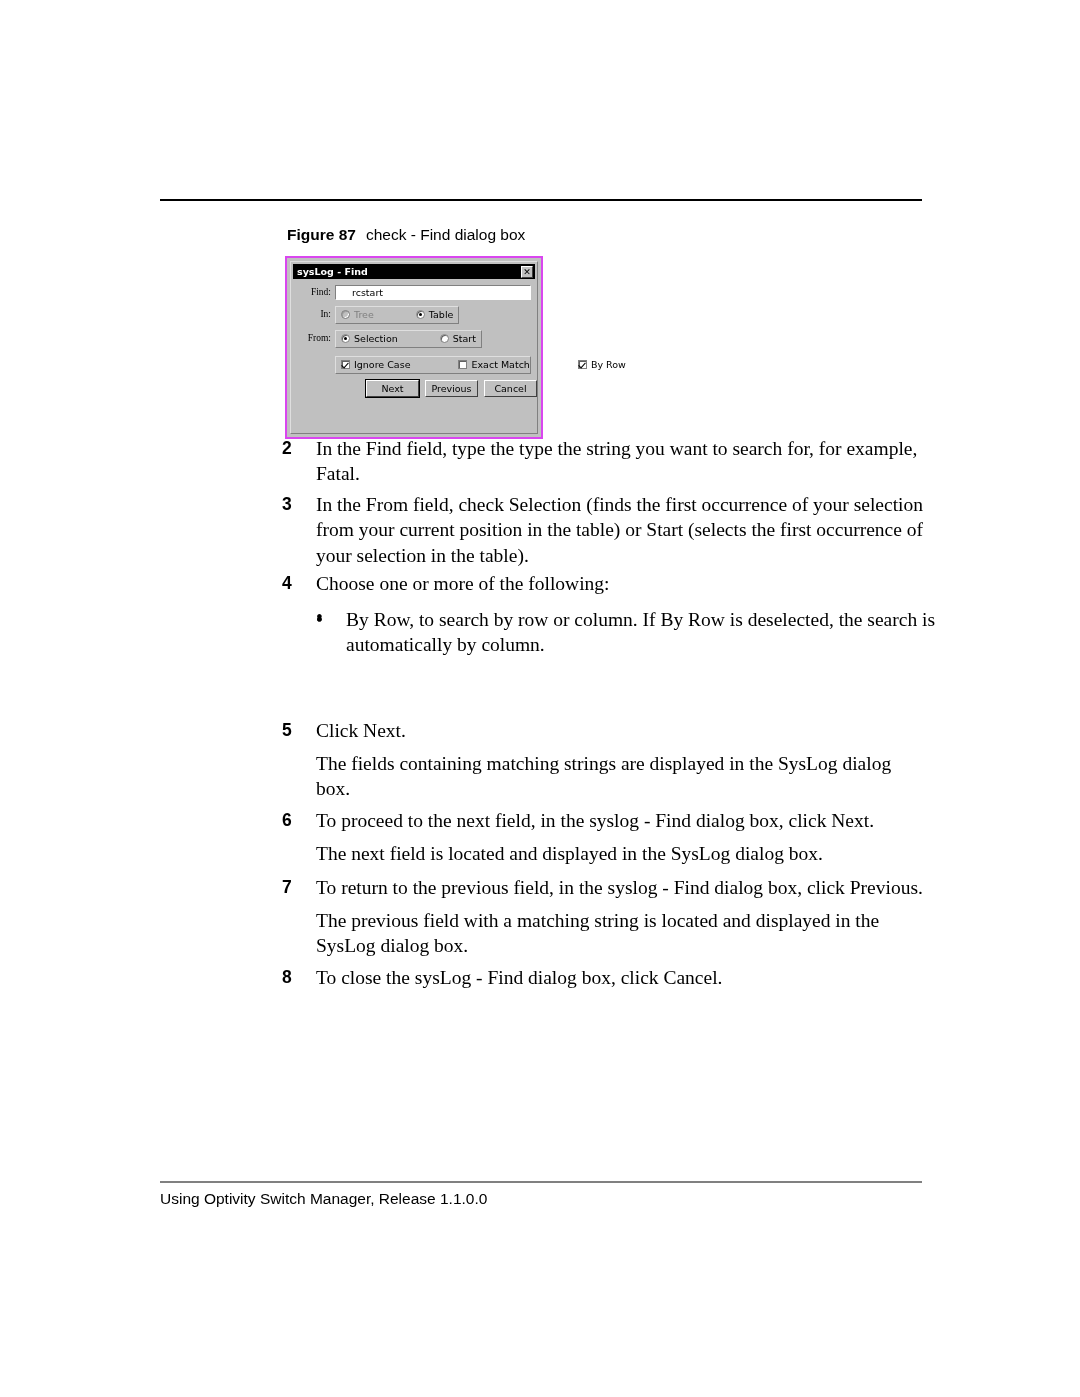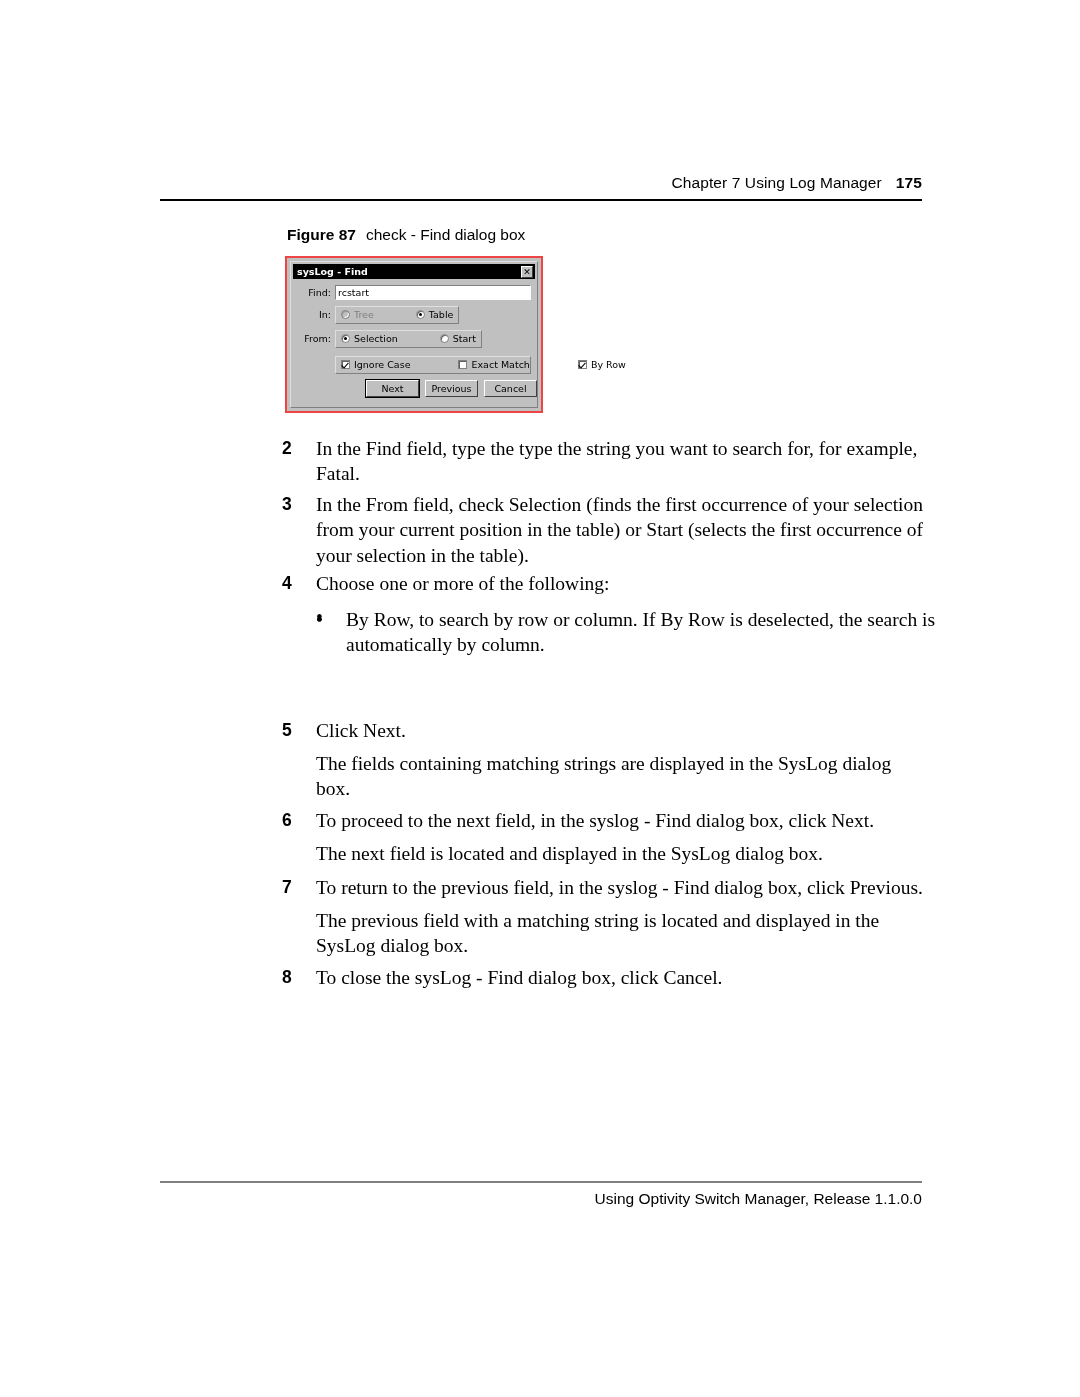--- a/index.html
+++ b/index.html
@@ -59,23 +59,23 @@
   }
   .fig-caption .fig-num { font-weight: 700; }
   .fig-caption .fig-text { font-weight: 400; margin-left: 10px; }
 
   
   .dialog-shot {
     position: absolute;
     left: 285px;
     top: 256px;
     width: 258px;
-    height: 157px;
-    background: #c0c0c0;
-    border: 2px solid #ef4444;
+    height: 183px;
+    background: #c0c0c0;
+    border: 2px solid #d946ef;
     box-sizing: border-box;
     font-family: "DejaVu Sans", "Liberation Sans", sans-serif;
   }
   .dlg-inner {
     position: absolute;
     left: 3px; top: 3px;
     right: 3px; bottom: 3px;
     background: #c0c0c0;
     border-top: 1px solid #dfdfdf;
     border-left: 1px solid #dfdfdf;
@@ -122,37 +122,38 @@
     position: absolute;
     display: flex;
     align-items: center;
   }
   .dlg-label {
     font-size: 9.5px;
     color: #000000;
     text-align: right;
     white-space: nowrap;
     line-height: 1;
+    font-family: Liberation Serif, serif;
   }
 
   
   .row-find { left: 6px; top: 23px; right: 6px; }
   .row-find .dlg-label { width: 34px; margin-right: 4px; }
   .find-input {
     flex: 1 1 auto;
     height: 15px;
     background: #ffffff;
     border-top: 1px solid #808080;
     border-left: 1px solid #808080;
     border-right: 1px solid #ffffff;
     border-bottom: 1px solid #ffffff;
     box-sizing: border-box;
     font-size: 9.5px;
     line-height: 13px;
-    padding-left: 2px;
+    padding-left: 16px;
     color: #000000;
     white-space: nowrap;
     overflow: hidden;
   }
 
   
   .grp {
     background: #c0c0c0;
     border-top: 1px solid #dfdfdf;
     border-left: 1px solid #dfdfdf;
@@ -319,34 +320,31 @@
     top: 1181px;
     width: 762px;
     height: 2px;
     background: #808080;
   }
   .footer {
     position: absolute;
     left: 160px;
     top: 1190px;
     width: 762px;
-    text-align: right;
+    text-align: left;
     font-family: "Liberation Sans", "DejaVu Sans", sans-serif;
     font-size: 15.5px;
     white-space: nowrap;
   }
 </style>
 </head>
 <body>
 
 <div class="page">
 
-  <div class="running-head">
-    <span class="chap">Chapter 7  Using Log Manager</span><span class="pageno">175</span>
-  </div>
   <div class="rule-top"></div>
 
   <div class="fig-caption">
     <span class="fig-num">Figure 87</span><span class="fig-text">check - Find dialog box</span>
   </div>
 
   <div class="dialog-shot">
     <div class="dlg-inner">
 
       <div class="titlebar">

